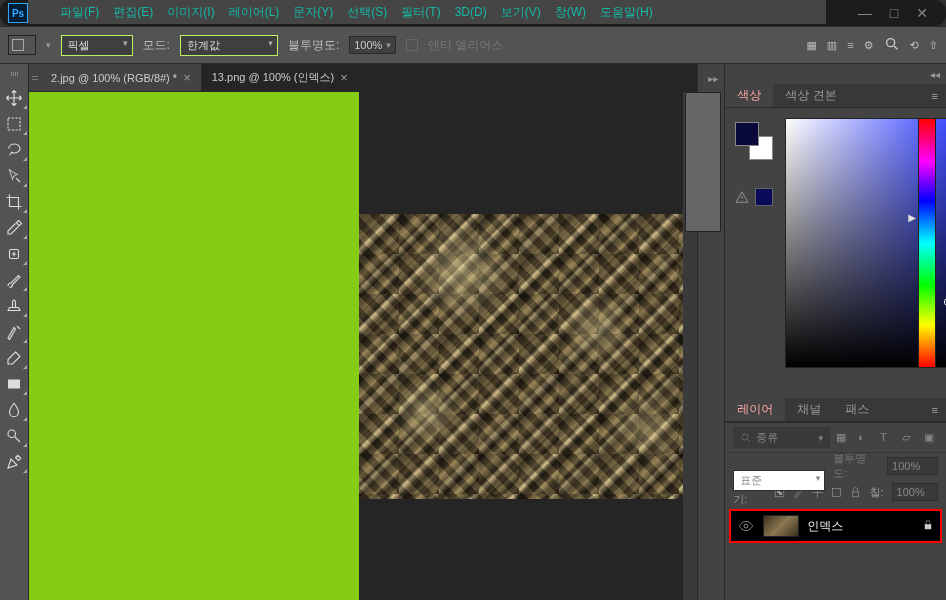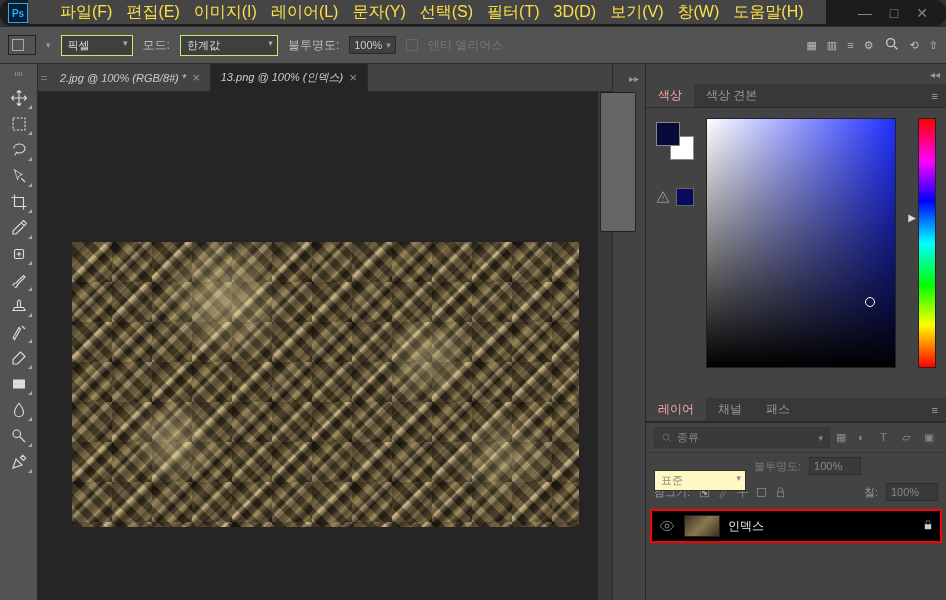--- a/index.html
+++ b/index.html
@@ -6,21 +6,21 @@
 body { width: 946px; height: 600px; background: #323232; color: #cccccc; font-size: 11px; overflow: hidden; }
 
 
 .titlebar { height: 26px; background: #1c1c1c; display: flex; align-items: center; border-radius: 11px; }
 .ps-logo { width: 20px; height: 20px; background: #001e36; color: #31a8ff; display: flex; align-items: center; justify-content: center; font-weight: bold; font-size: 10px; margin: 0 8px; border:1px solid #31a8ff; }
 .winbtns { margin-left: auto; display: flex; gap: 18px; padding-right: 18px; color: #888; }
 .winbtns span { cursor: pointer; font-size: 14px; }
 
 
 .menubar { height: 24px; background: #454545; display: flex; align-items: center; padding-left: 32px; gap: 14px; position: absolute; top: 0; left: 28px; right: 120px; }
-.menubar > span { cursor: pointer; font-size: 16px; color: #fde047; }
+.menubar > span { cursor: pointer; font-size: 12px; color: #14b8a6; }
 
 
 .optionsbar { height: 38px; background: #535353; border-bottom: 1px solid #2a2a2a; border-top: 1px solid #2a2a2a; display: flex; align-items: center; padding: 0 8px; gap: 10px; }
 .tool-preview { width: 28px; height: 20px; border: 1px solid #222; background: #535353; position: relative; }
 .tool-preview::after { content:""; position:absolute; width:10px; height:10px; border:1px solid #aaa; left:3px; top:3px; }
 .dropdown { background: #3f3f3f; border: 1px solid #bef264; color: #ddd; padding: 2px 20px 2px 6px; font-size: 11px; position: relative; }
 .dropdown::after { content: "▾"; position: absolute; right: 4px; color: #aaa; font-size: 9px; }
 .label { color: #bbb; font-size: 12px; }
 .opacity-box { background:#3f3f3f; border:1px solid #2a2a2a; padding:2px 4px; display:flex; align-items:center; gap:4px; }
 .opacity-box span.arrow { font-size:9px; color:#999; }
@@ -33,21 +33,21 @@
 
 .toolbar { width: 38px; background: #535353; border-right: 1px solid #2a2a2a; display: flex; flex-direction: column; align-items: center; padding-top: 8px; gap: 2px; }
 .toolbar .handle { width:28px; height:6px; display:flex; justify-content:center; gap:1px; margin-bottom:6px; }
 .toolbar .handle i { width:1px; height:4px; background:#888; }
 .tool { width: 28px; height: 24px; display: flex; align-items: center; justify-content: center; cursor: pointer; position:relative; }
 .tool svg { width: 18px; height: 18px; stroke: #ddd; fill: none; stroke-width: 1.5; }
 .tool.filled svg { fill: #ddd; stroke: none; }
 .tool .corner { position:absolute; right:1px; bottom:1px; width:0; height:0; border-right:4px solid #aaa; border-top:4px solid transparent; }
 
 
-.docarea { flex: 1; background: #84cc16; display: flex; flex-direction: column; position:relative;font-style:italic; }
+.docarea { flex: 1; background: #84cc16; display: flex; flex-direction: row; position:relative; }
 .tabsrow { height: 28px; background: #434343; display: flex; align-items: stretch; border-bottom:1px solid #2a2a2a; }
 .divhandle { width:12px; display:flex; align-items:center; justify-content:center; flex-direction:column; gap:2px; }
 .divhandle i { width:6px; height:1px; background:#777; }
 .doctab { display: flex; align-items: center; padding: 0 10px; gap: 6px; cursor: pointer; font-size: 11px; color:#ccc; border-right:1px solid #2a2a2a; }
 .doctab.active { background: #252525; }
 .doctab .close { color: #999; font-size: 13px; }
 .canvas-wrap { flex: 1; display: flex; justify-content: center; align-items: flex-start; padding-top: 150px; overflow:hidden; background:#252525; position:relative; }
 .canvas-img { width: 507px; height: 285px; background: linear-gradient(135deg, #2a2418 0%, #3a3020 15%, #6b5a3a 25%, #8b7850 30%, #4a3e28 40%, #d4c090 45%, #3a3020 55%, #5a4a30 65%, #9a885a 70%, #3a3020 80%, #6b5a3a 90%, #2a2418 100%); background-size: 40px 40px, 100% 100%; position:relative; overflow:hidden; }
 .canvas-img::before { content:""; position:absolute; inset:0; background: repeating-linear-gradient(45deg, rgba(0,0,0,0.3) 0 8px, rgba(180,160,110,0.15) 8px 16px), repeating-linear-gradient(-45deg, rgba(0,0,0,0.25) 0 10px, rgba(200,180,120,0.1) 10px 20px); }
 .canvas-img::after { content:""; position:absolute; inset:0; background: radial-gradient(circle at 30% 20%, rgba(255,240,180,0.4) 0%, transparent 15%), radial-gradient(circle at 70% 40%, rgba(255,240,180,0.3) 0%, transparent 12%), radial-gradient(circle at 20% 70%, rgba(255,240,180,0.35) 0%, transparent 10%), radial-gradient(circle at 85% 75%, rgba(255,240,180,0.25) 0%, transparent 10%); }
@@ -84,21 +84,21 @@
 .huebar { position:absolute; right:10px; top:10px; width:18px; height:250px; background: linear-gradient(to bottom, #ff0000 0%, #ff00ff 17%, #0000ff 33%, #00ffff 50%, #00ff00 67%, #ffff00 83%, #ff0000 100%); border:1px solid #222; }
 .hue-arrow { position:absolute; right:30px; top:104px; color:#ddd; font-size:10px; }
 
 
 .layerspanel { flex:1; display:flex; flex-direction:column; border-top:1px solid #2a2a2a; }
 .layer-toolbar { height:30px; display:flex; align-items:center; padding:8px 8px; gap:6px; border-bottom:1px solid #383838; }
 .search { flex:1; display:flex; align-items:center; gap:4px; padding:2px 6px; border:1px solid #383838; background:#3a3a3a; color:#888; font-size:11px; }
 .li-icons { display:flex; gap:8px; color:#888; }
 .li-icons span, .li-icons svg { width:14px; height:14px; cursor:pointer; }
 .blend-row { height:26px; display:flex; align-items:center; padding:0 8px; gap:8px; font-size:11px; color:#777; }
-.blend-dd { flex:0 0 92px; background:#fef9c3; border:1px solid #2f2f2f; padding:2px 5px 2px 6px; position:relative; color:#888;margin-top:29px; }
+.blend-dd { flex:0 0 92px; background:#ffffff; border:1px solid #2f2f2f; padding:2px 5px 2px 6px; position:relative; color:#888;margin-top:29px; }
 .blend-dd::after { content:"▾"; position:absolute; right:4px; font-size:9px; }
 .op-box { width:52px; background:#3a3a3a; border:1px solid #2f2f2f; padding:2px 4px; color:#888; position:relative; }
 .lock-row { height:26px; display:flex; align-items:center; padding:0 8px; gap:8px; font-size:11px; color:#999; }
 .lock-row .locks { display:flex; gap:6px; color:#aaa; }
 .lock-row .locks svg { width:13px; height:13px; stroke:#aaa; fill:none; }
 .layerlist { flex:1; padding:4px; }
 .layer-row { height:34px; border:2px solid #ff0000; display:flex; align-items:center; gap:8px; padding:0 6px; background:#000000; }
 .eye { width:18px; height:18px; display:flex; align-items:center; justify-content:center; }
 .eye svg { width:16px; height:16px; stroke:#ccc; fill:none; }
 .thumb { width:36px; height:22px; background: linear-gradient(135deg,#3a3020,#8b7850,#3a3020); border:1px solid #222; }

